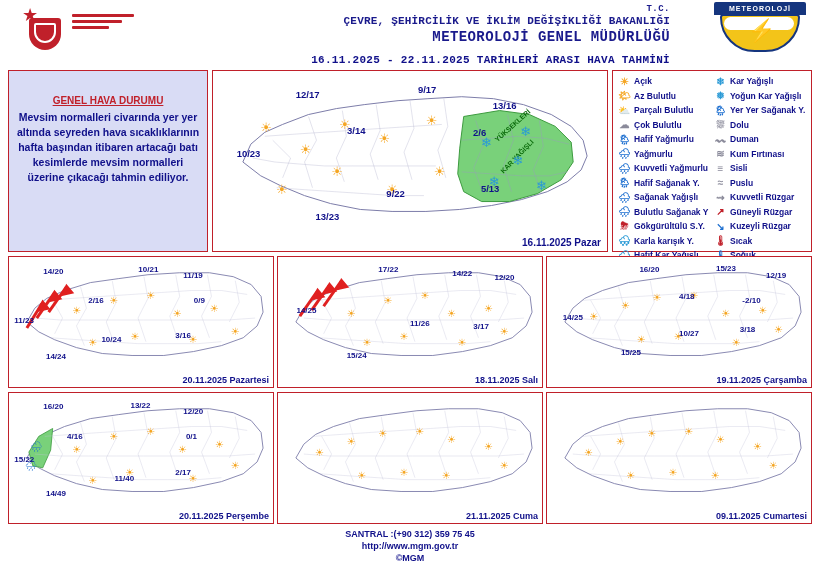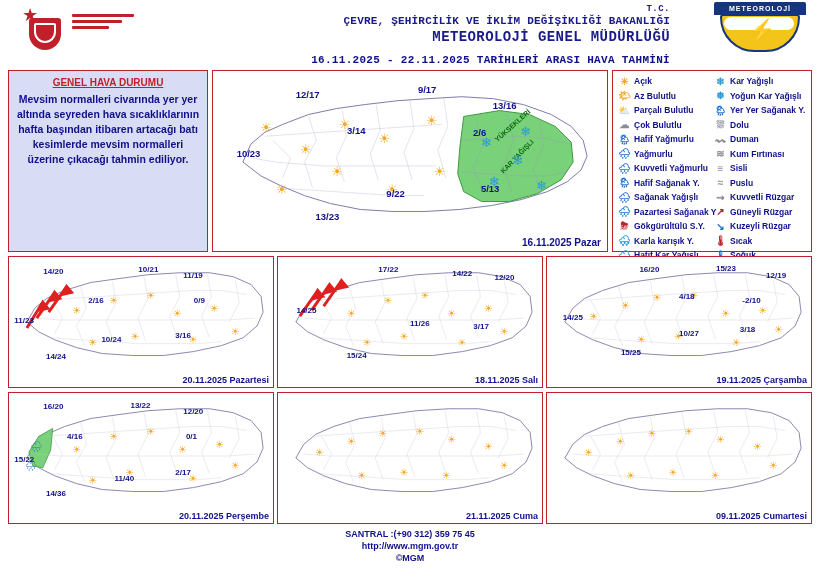--- a/index.html
+++ b/index.html
@@ -96,21 +96,21 @@
 
   
   .genel {
     left: 8px; top: 70px; width: 200px; height: 182px;
     background: #d9dcf5;
     border: 1px solid #c0202a;
     padding: 4px 6px;
   }
   .genel-title {
     text-align: center; color: #c0202a; font-size: 10px; font-weight: bold;
-    text-decoration: underline; margin-bottom: 4px; margin-top: 2px;
+    text-decoration: underline; margin-bottom: 4px; margin-top: 20px;
   }
   .genel-text {
     color: #10108a; font-size: 10.5px; line-height: 15px; text-align: center;
     font-weight: bold;
   }
 
   
   .legend {
     left: 612px; top: 70px; width: 200px; height: 182px;
     background: #ffffff; border: 1px solid #c0202a;
@@ -255,21 +255,21 @@
       <div class="legend-item">
           <span class="legend-ic rain">🌦</span>
           <span>Hafif Sağanak Y.</span>
         </div>
       <div class="legend-item">
           <span class="legend-ic rain">🌧</span>
           <span>Sağanak Yağışlı</span>
         </div>
       <div class="legend-item">
           <span class="legend-ic rain">🌧</span>
-          <span>Pazartesi Sağanak Y</span>
+          <span>Bulutlu Sağanak Y</span>
         </div>
       <div class="legend-item">
           <span class="legend-ic storm">⛈</span>
           <span>Gökgürültülü S.Y.</span>
         </div>
       <div class="legend-item">
           <span class="legend-ic snow">🌨</span>
           <span>Karla karışık Y.</span>
         </div>
       <div class="legend-item">
@@ -558,21 +558,21 @@
     <div class="wx sun" style="left:84%;top:52%">☀</div>
 
     <div class="temp" style="left:13%;top:7%">16/20</div>
     <div class="temp" style="left:46%;top:6%">13/22</div>
     <div class="temp" style="left:66%;top:11%">12/20</div>
     <div class="temp" style="left:22%;top:30%">4/16</div>
     <div class="temp" style="left:67%;top:30%">0/1</div>
     <div class="temp" style="left:2%;top:48%">15/22</div>
     <div class="temp" style="left:40%;top:62%">11/40</div>
     <div class="temp" style="left:63%;top:58%">2/17</div>
-    <div class="temp" style="left:14%;top:74%">14/36</div>
+    <div class="temp" style="left:14%;top:74%">14/49</div>
 
     <div class="map-date">20.11.2025 Perşembe</div>
   </div>
 
   <div class="panel map-panel map-r3b">
     <svg class="map-canvas" viewBox="0 0 266 132" preserveAspectRatio="none">
       <path d="M18,66 L26,52 L38,42 L56,34 L82,26 L110,22 L140,18 L172,16 L202,16 L226,20 L244,28 L254,40 L256,56 L250,70 L236,82 L214,90 L186,96 L156,100 L124,100 L94,98 L68,92 L46,84 L30,76 Z" fill="#ffffff" stroke="#7b7ba8" stroke-width="0.9"></path>
       <g stroke="#c0c0d8" stroke-width="0.35" fill="none">
         <path d="M44,44 L54,62 L46,78"></path>
           <path d="M72,30 L78,52 L68,70 L76,90"></path>

